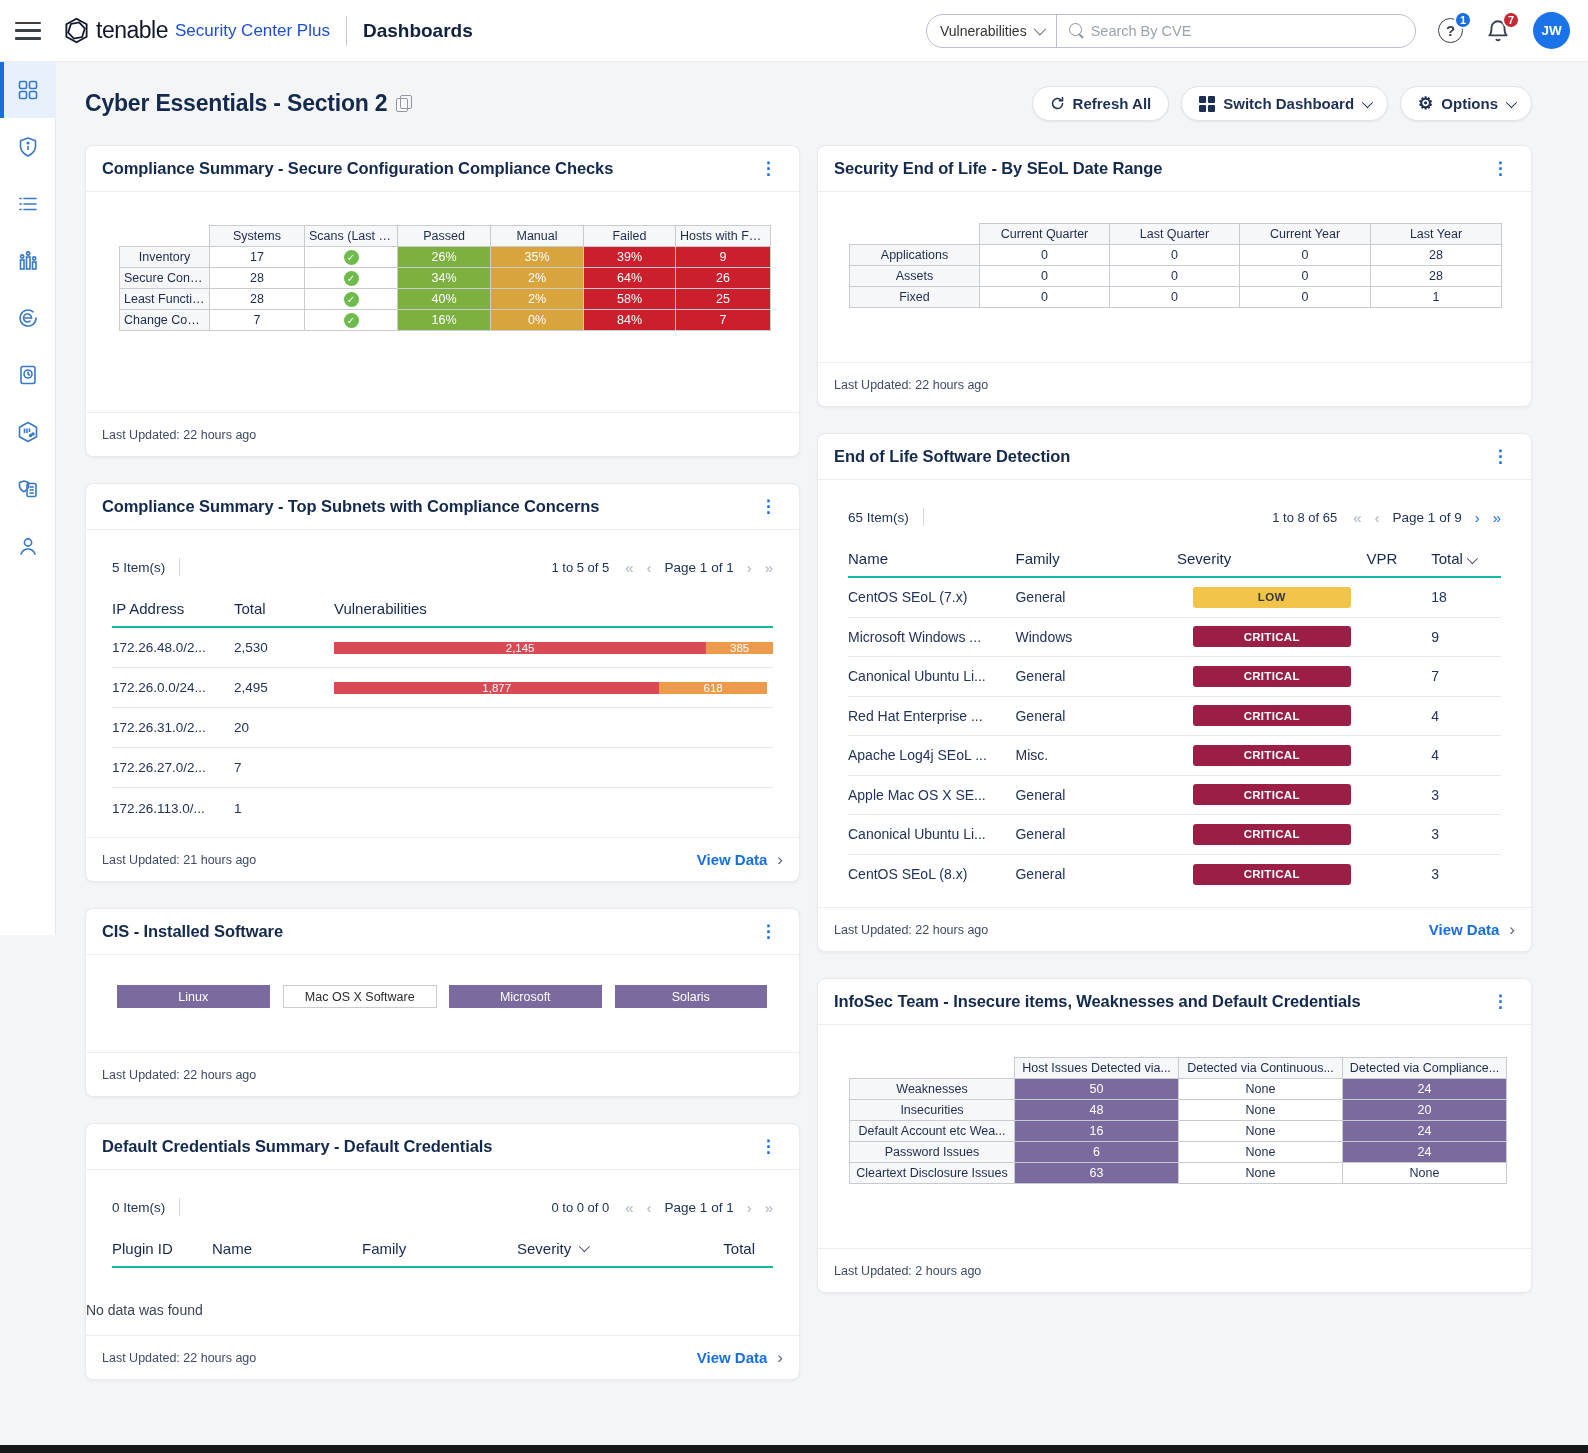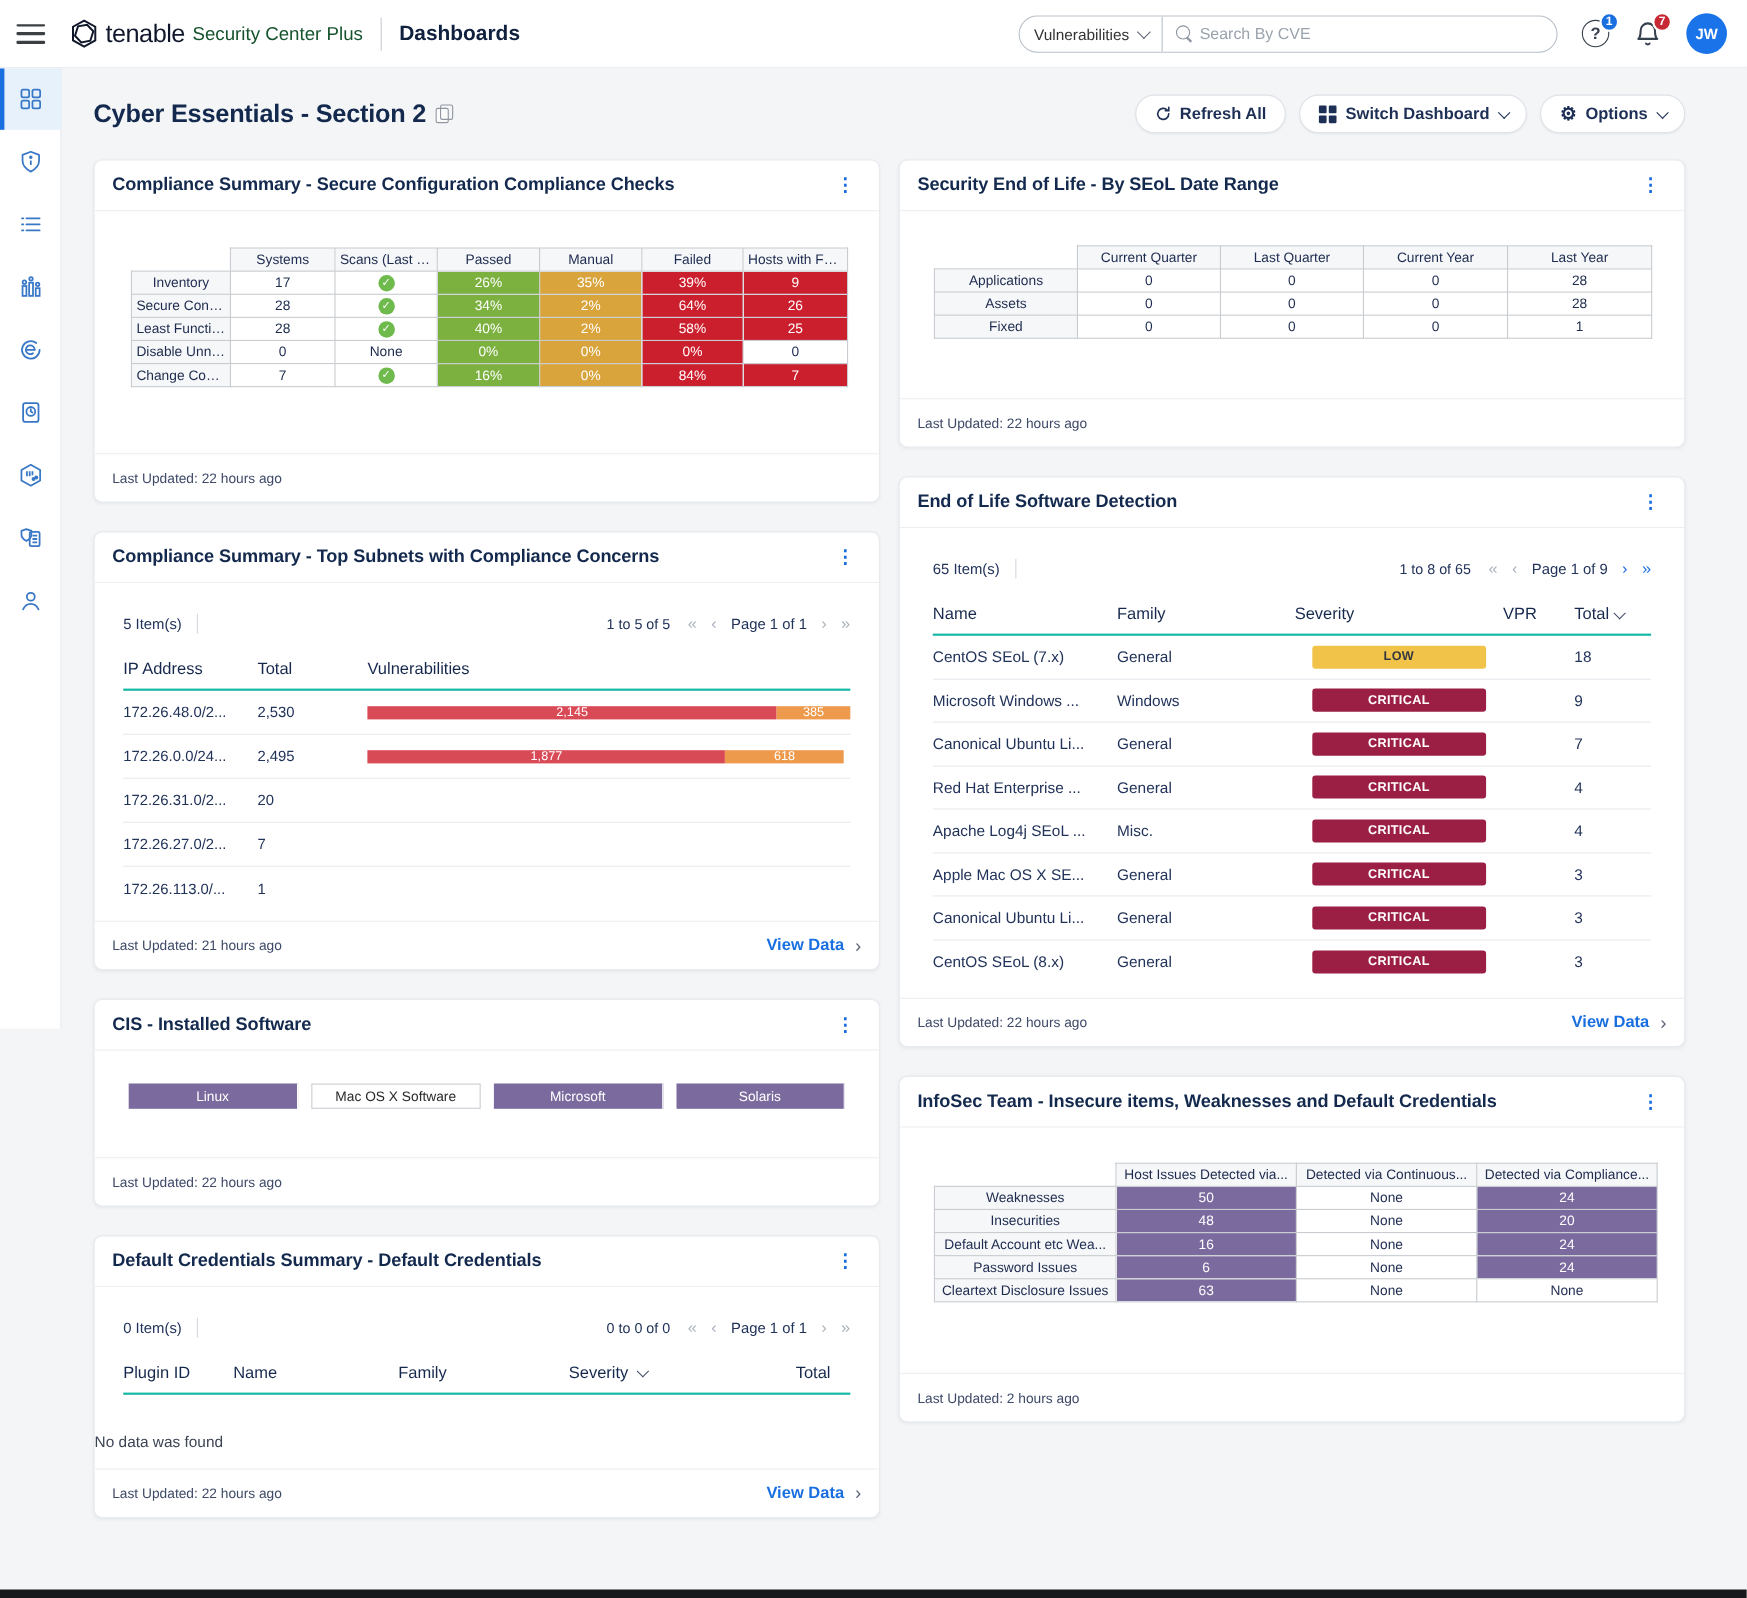--- a/index.html
+++ b/index.html
@@ -6,21 +6,21 @@
   html,body { width:1588px; height:1453px; overflow:hidden; }
   body { font-family:"Liberation Sans", sans-serif; background:#f4f5f7; color:#14284b; position:relative; }
 
   
   .topbar { position:absolute; top:0; left:0; width:1588px; height:62px; background:#fff; border-bottom:1px solid #ececee; display:flex; align-items:center; z-index:30; }
   .hamburger { width:26px; height:18px; margin-left:15px; display:flex; flex-direction:column; justify-content:space-between; cursor:pointer; }
   .hamburger span { height:2.5px; background:#3c4043; border-radius:1px; }
   .brand { display:flex; align-items:center; margin-left:22px; }
   .brand-logo { width:27px; height:27px; margin-right:6px; }
   .brand-name { font-size:23px; font-weight:normal; color:#10172b; letter-spacing:-0.5px; }
-  .brand-suffix { font-size:17px; color:#14532d; margin-left:7px; }
+  .brand-suffix { font-size:17px; color:#1d4ed8; margin-left:7px; }
   .brand-divider { width:1px; height:30px; background:#c7ccd4; margin:0 16px; }
   .section-title { font-size:19px; font-weight:bold; color:#10203f; }
 
   .topbar-right { margin-left:auto; display:flex; align-items:center; margin-right:18px; }
   .search-wrap { display:flex; align-items:center; width:490px; height:34px; border:1px solid #b9c0c9; border-radius:17px; background:#fff; overflow:hidden; }
   .search-scope { display:flex; align-items:center; gap:7px; padding:0 13px; height:100%; border-right:1px solid #b9c0c9; font-size:14px; color:#333; cursor:pointer; white-space:nowrap; }
   .chev { width:9px; height:9px; border-right:1.6px solid #5f6a77; border-bottom:1.6px solid #5f6a77; transform:rotate(45deg) translateY(-2px); display:inline-block; }
   .search-input { border:0; outline:0; flex:1; font-size:14.5px; padding:0 6px; color:#333; background:transparent; font-family:"Liberation Sans",sans-serif; }
   .search-input::placeholder { color:#9aa3ad; }
   .search-glyph { width:16px; height:16px; margin-left:12px; position:relative; flex:none; }
@@ -332,29 +332,20 @@
             <tr>
               <td class="hdr">Least Functio...</td>
                   <td>28</td>
               <td><span class="check">✓</span></td>
               <td class="c-green">40%</td>
                   <td class="c-amber">2%</td>
               <td class="c-red">58%</td>
                   <td class="c-red">25</td>
             </tr>
             <tr>
-              <td class="hdr">Disable Unne...</td>
-                  <td>0</td>
-              <td>None</td>
-              <td class="c-green">0%</td>
-                  <td class="c-amber">0%</td>
-              <td class="c-red">0%</td>
-                  <td>0</td>
-            </tr>
-            <tr>
               <td class="hdr">Change Control</td>
                   <td>7</td>
               <td><span class="check">✓</span></td>
               <td class="c-green">16%</td>
                   <td class="c-amber">0%</td>
               <td class="c-red">84%</td>
                   <td class="c-red">7</td>
             </tr>
           </tbody>
             </table>

